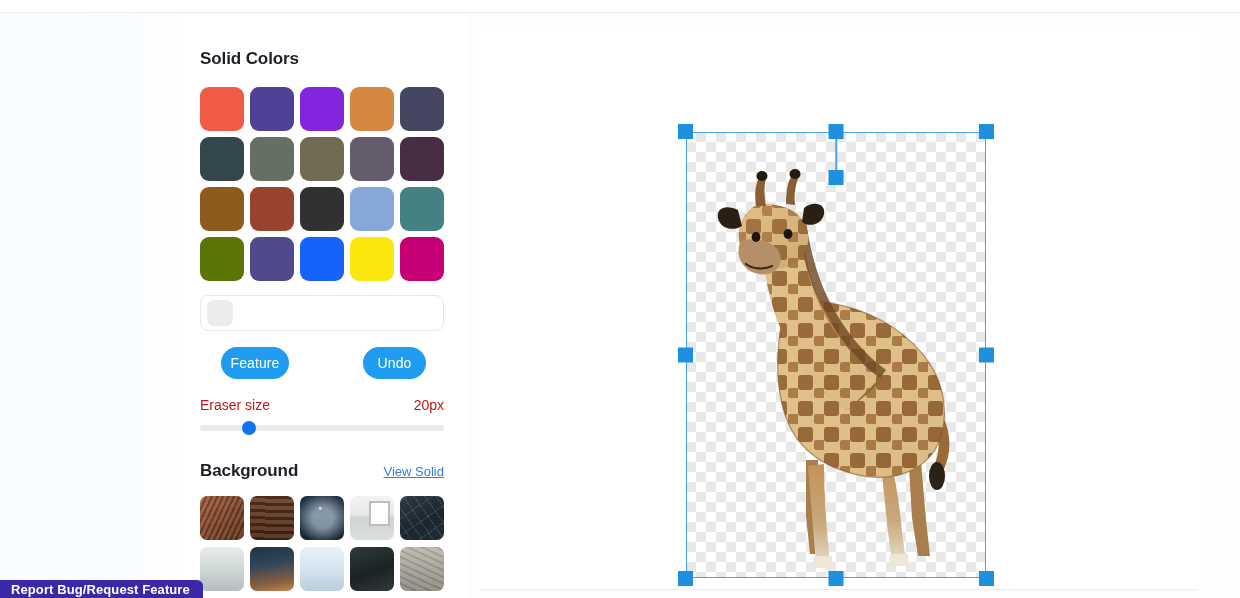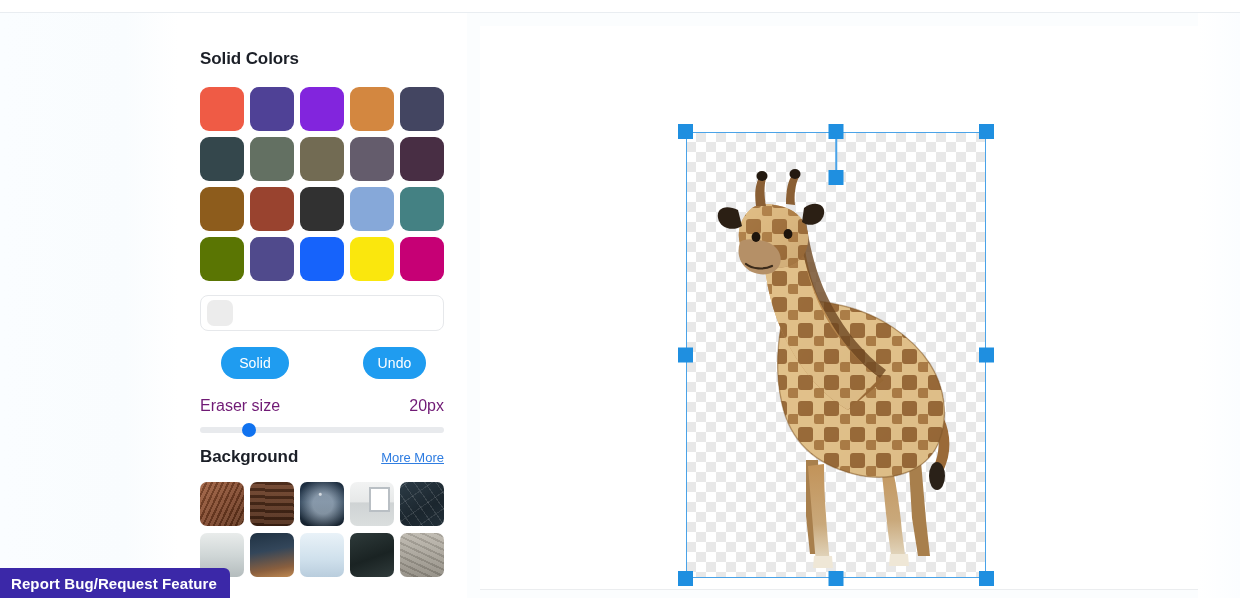--- a/index.html
+++ b/index.html
@@ -136,22 +136,22 @@
   #undo-button   { width: 63px; margin-left: 74px; text-align: center; }
 
   #eraser-size-row {
     margin-top: 18px;
     width: 244px;
     display: flex;
     justify-content: space-between;
     align-items: baseline;
   }
   .meta-label {
-    font-size: 16px;
-    color: #701a75;
+    font-size: 14px;
+    color: #b91c1c;
   }
 
   #eraser-slider {
     margin-top: 12px;
     position: relative;
     width: 244px;
     height: 6px;
     border-radius: 4px;
     background: #e8eaed;
     cursor: pointer;
@@ -161,21 +161,21 @@
     top: -4px;
     left: 43px;
     width: 14px;
     height: 14px;
     border-radius: 50%;
     background: #1072ef;
   }
 
   
   #background-header {
-    margin-top: 14px;
+    margin-top: 30px;
     width: 244px;
     display: flex;
     justify-content: space-between;
     align-items: baseline;
   }
   #view-more-link {
     font-size: 13px;
     color: #2f7de1;
     text-decoration: underline;
     cursor: pointer;
@@ -332,25 +332,25 @@
     top: 32px;
     width: 280px;
     height: 410px;
   }
 
   
   #report-bug-badge {
     position: absolute;
     left: 0;
     bottom: 0;
-    height: 30px;
+    height: 18px;
     padding: 0 13px 0 11px;
     background: #3b28a8;
     color: #ffffff;
-    font-size: 15px;
+    font-size: 13px;
     font-weight: bold;
     letter-spacing: 0.1px;
     display: flex;
     align-items: center;
     border-top-right-radius: 6px;
     cursor: pointer;
     z-index: 40;
     white-space: nowrap;
   }
 </style>
@@ -392,36 +392,36 @@
           <div class="color-swatch" style="background: rgb(250, 231, 13);"></div>
           <div class="color-swatch" style="background: rgb(198, 0, 117);"></div>
         </div>
 
       <div id="custom-color-row">
         <div id="custom-color-chip" style="background: rgb(236, 236, 236);"></div>
       </div>
 
 
       <div id="remove-more-buttons">
-        <button class="pill-button" id="eraser-button">Solid</button>
+        <button class="pill-button" id="eraser-button">Feature</button>
         <button class="pill-button" id="undo-button">Undo</button>
       </div>
 
       <div id="eraser-size-row">
         <span class="meta-label">Eraser size</span>
         <span class="meta-label">20px</span>
       </div>
 
       <div id="eraser-slider">
         <div id="eraser-slider-thumb" style="left: 41.8px;"></div>
       </div>
 
       <div id="background-header">
         <span class="section-title">Background</span>
-        <span id="view-more-link">More More</span>
+        <span id="view-more-link">View Solid</span>
       </div>
 
       <div id="background-grid">
           <div class="bg-thumb tex-wood-light"></div>
           <div class="bg-thumb tex-wood-dark"></div>
           <div class="bg-thumb tex-night-sky"></div>
           <div class="bg-thumb tex-interior"></div>
           <div class="bg-thumb tex-marble-dark"></div>
           <div class="bg-thumb tex-kitchen"></div>
           <div class="bg-thumb tex-dusk"></div>

